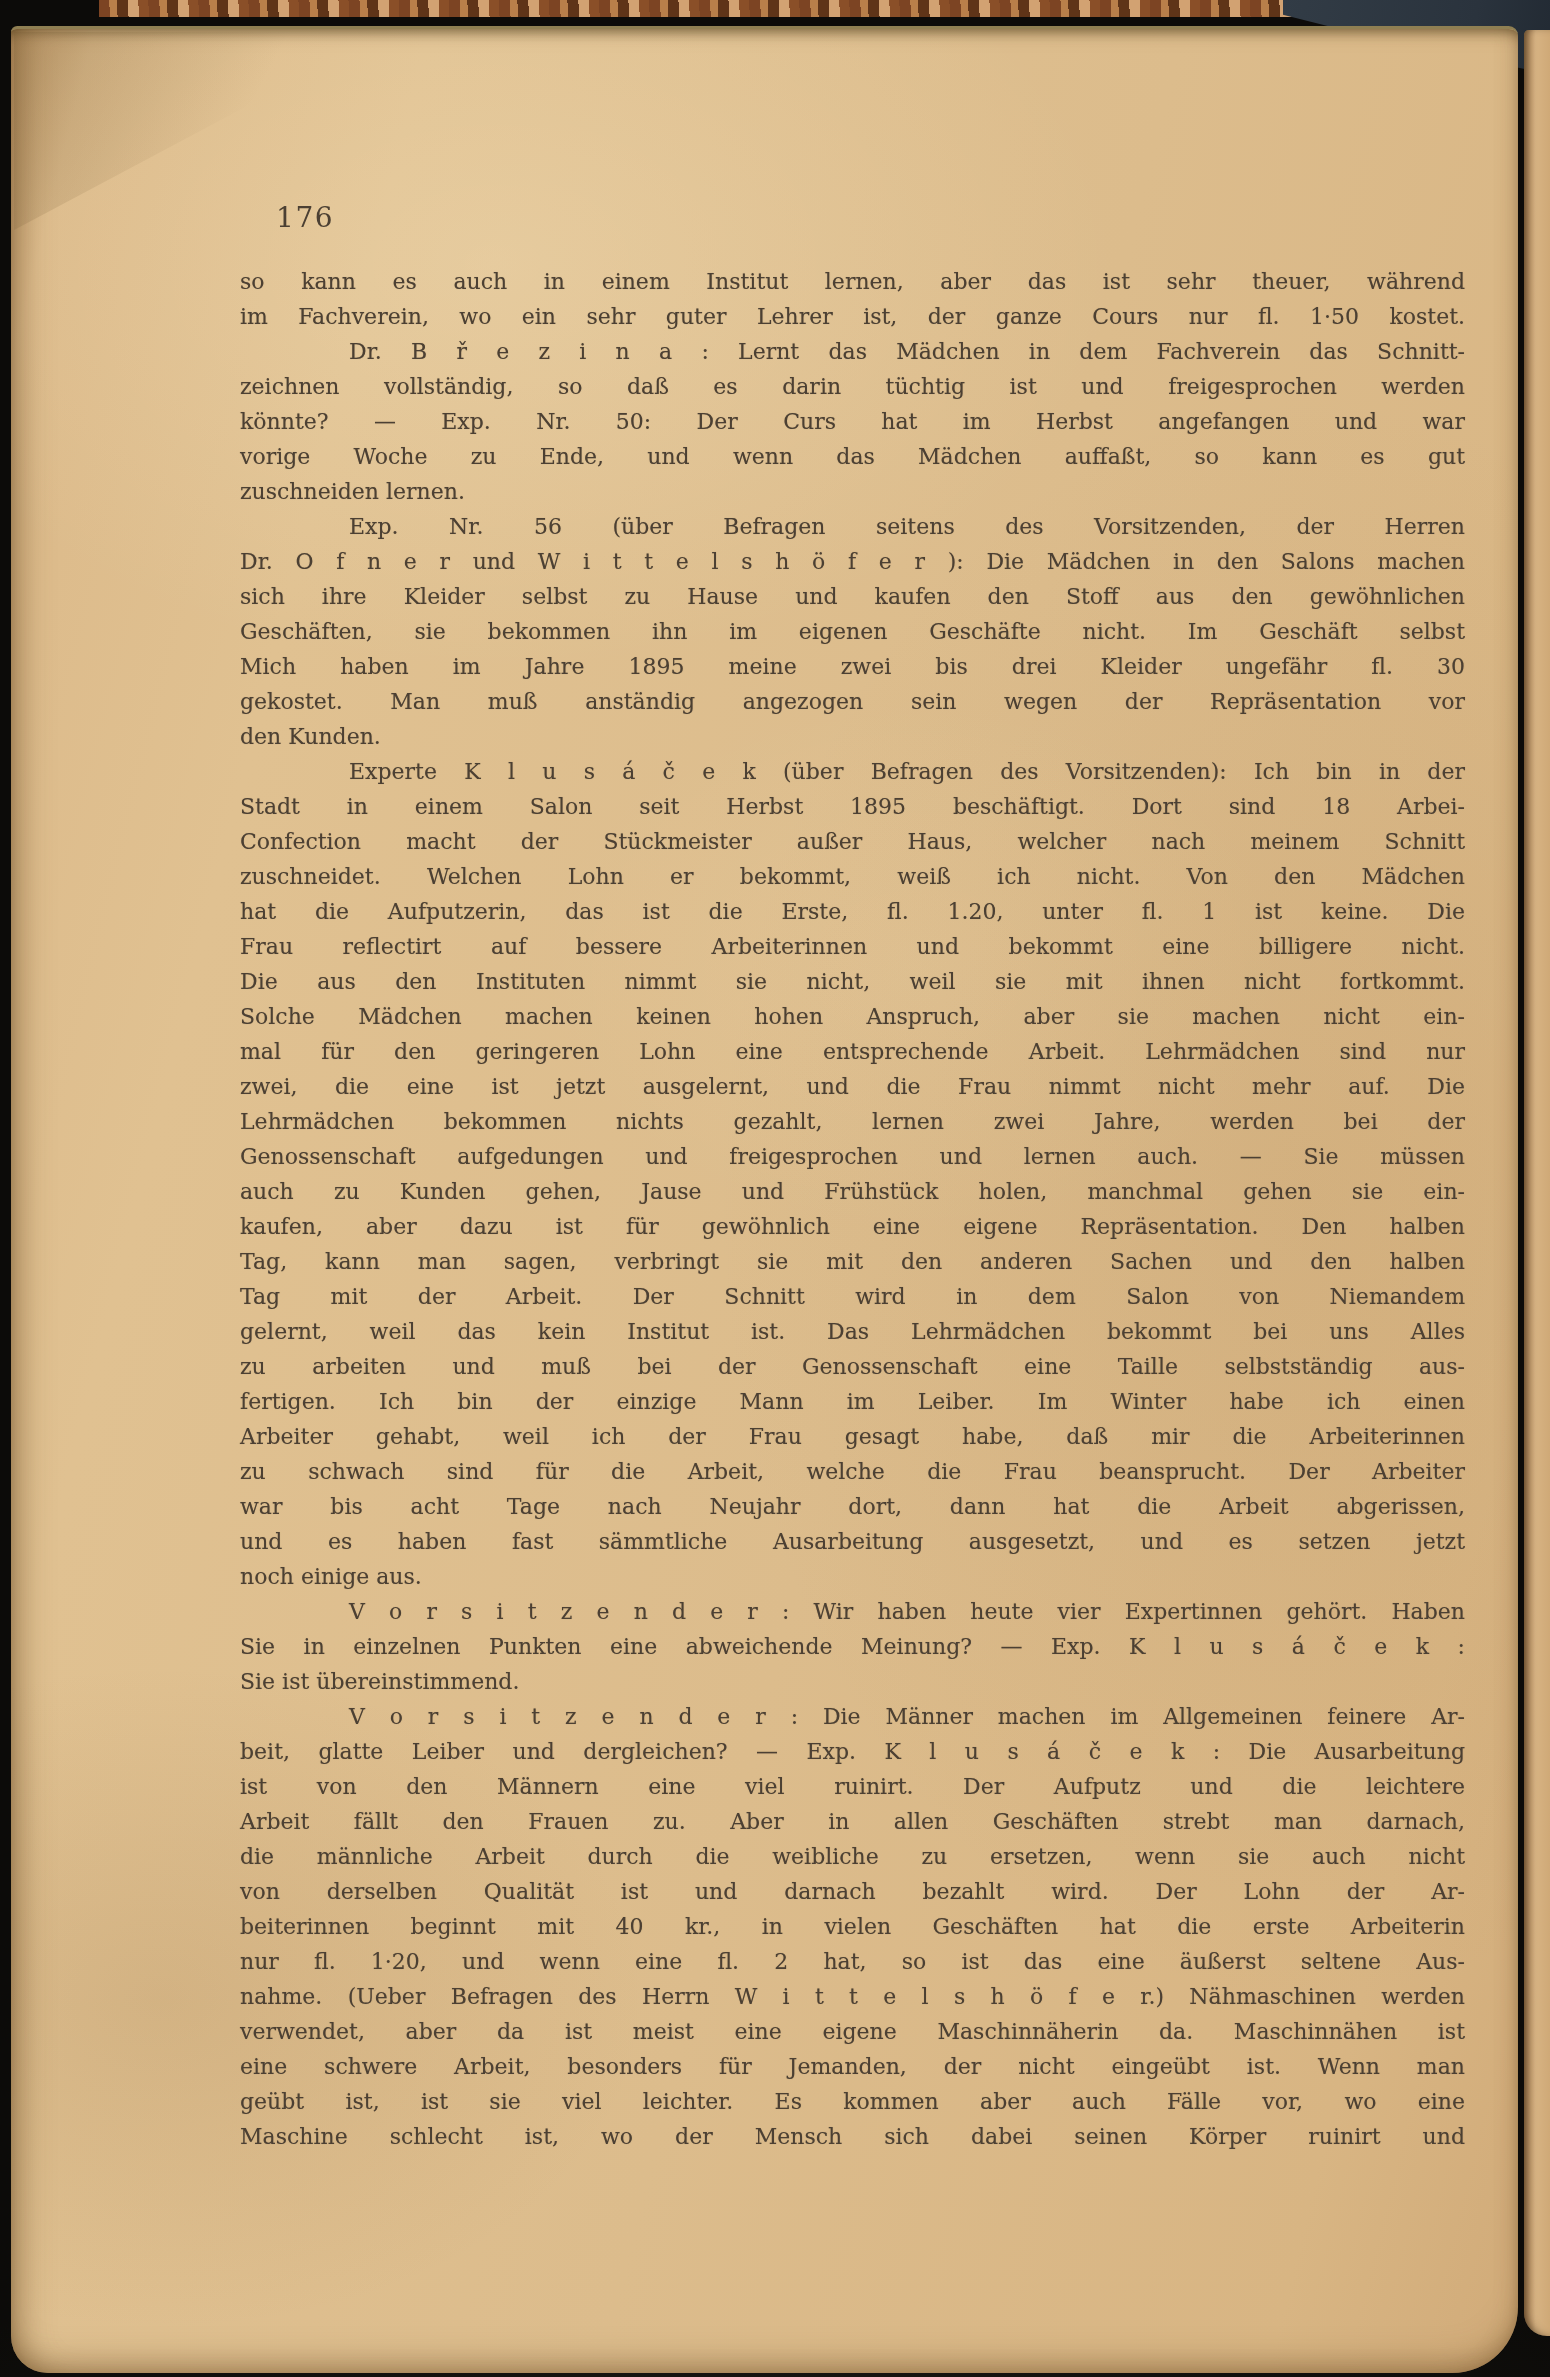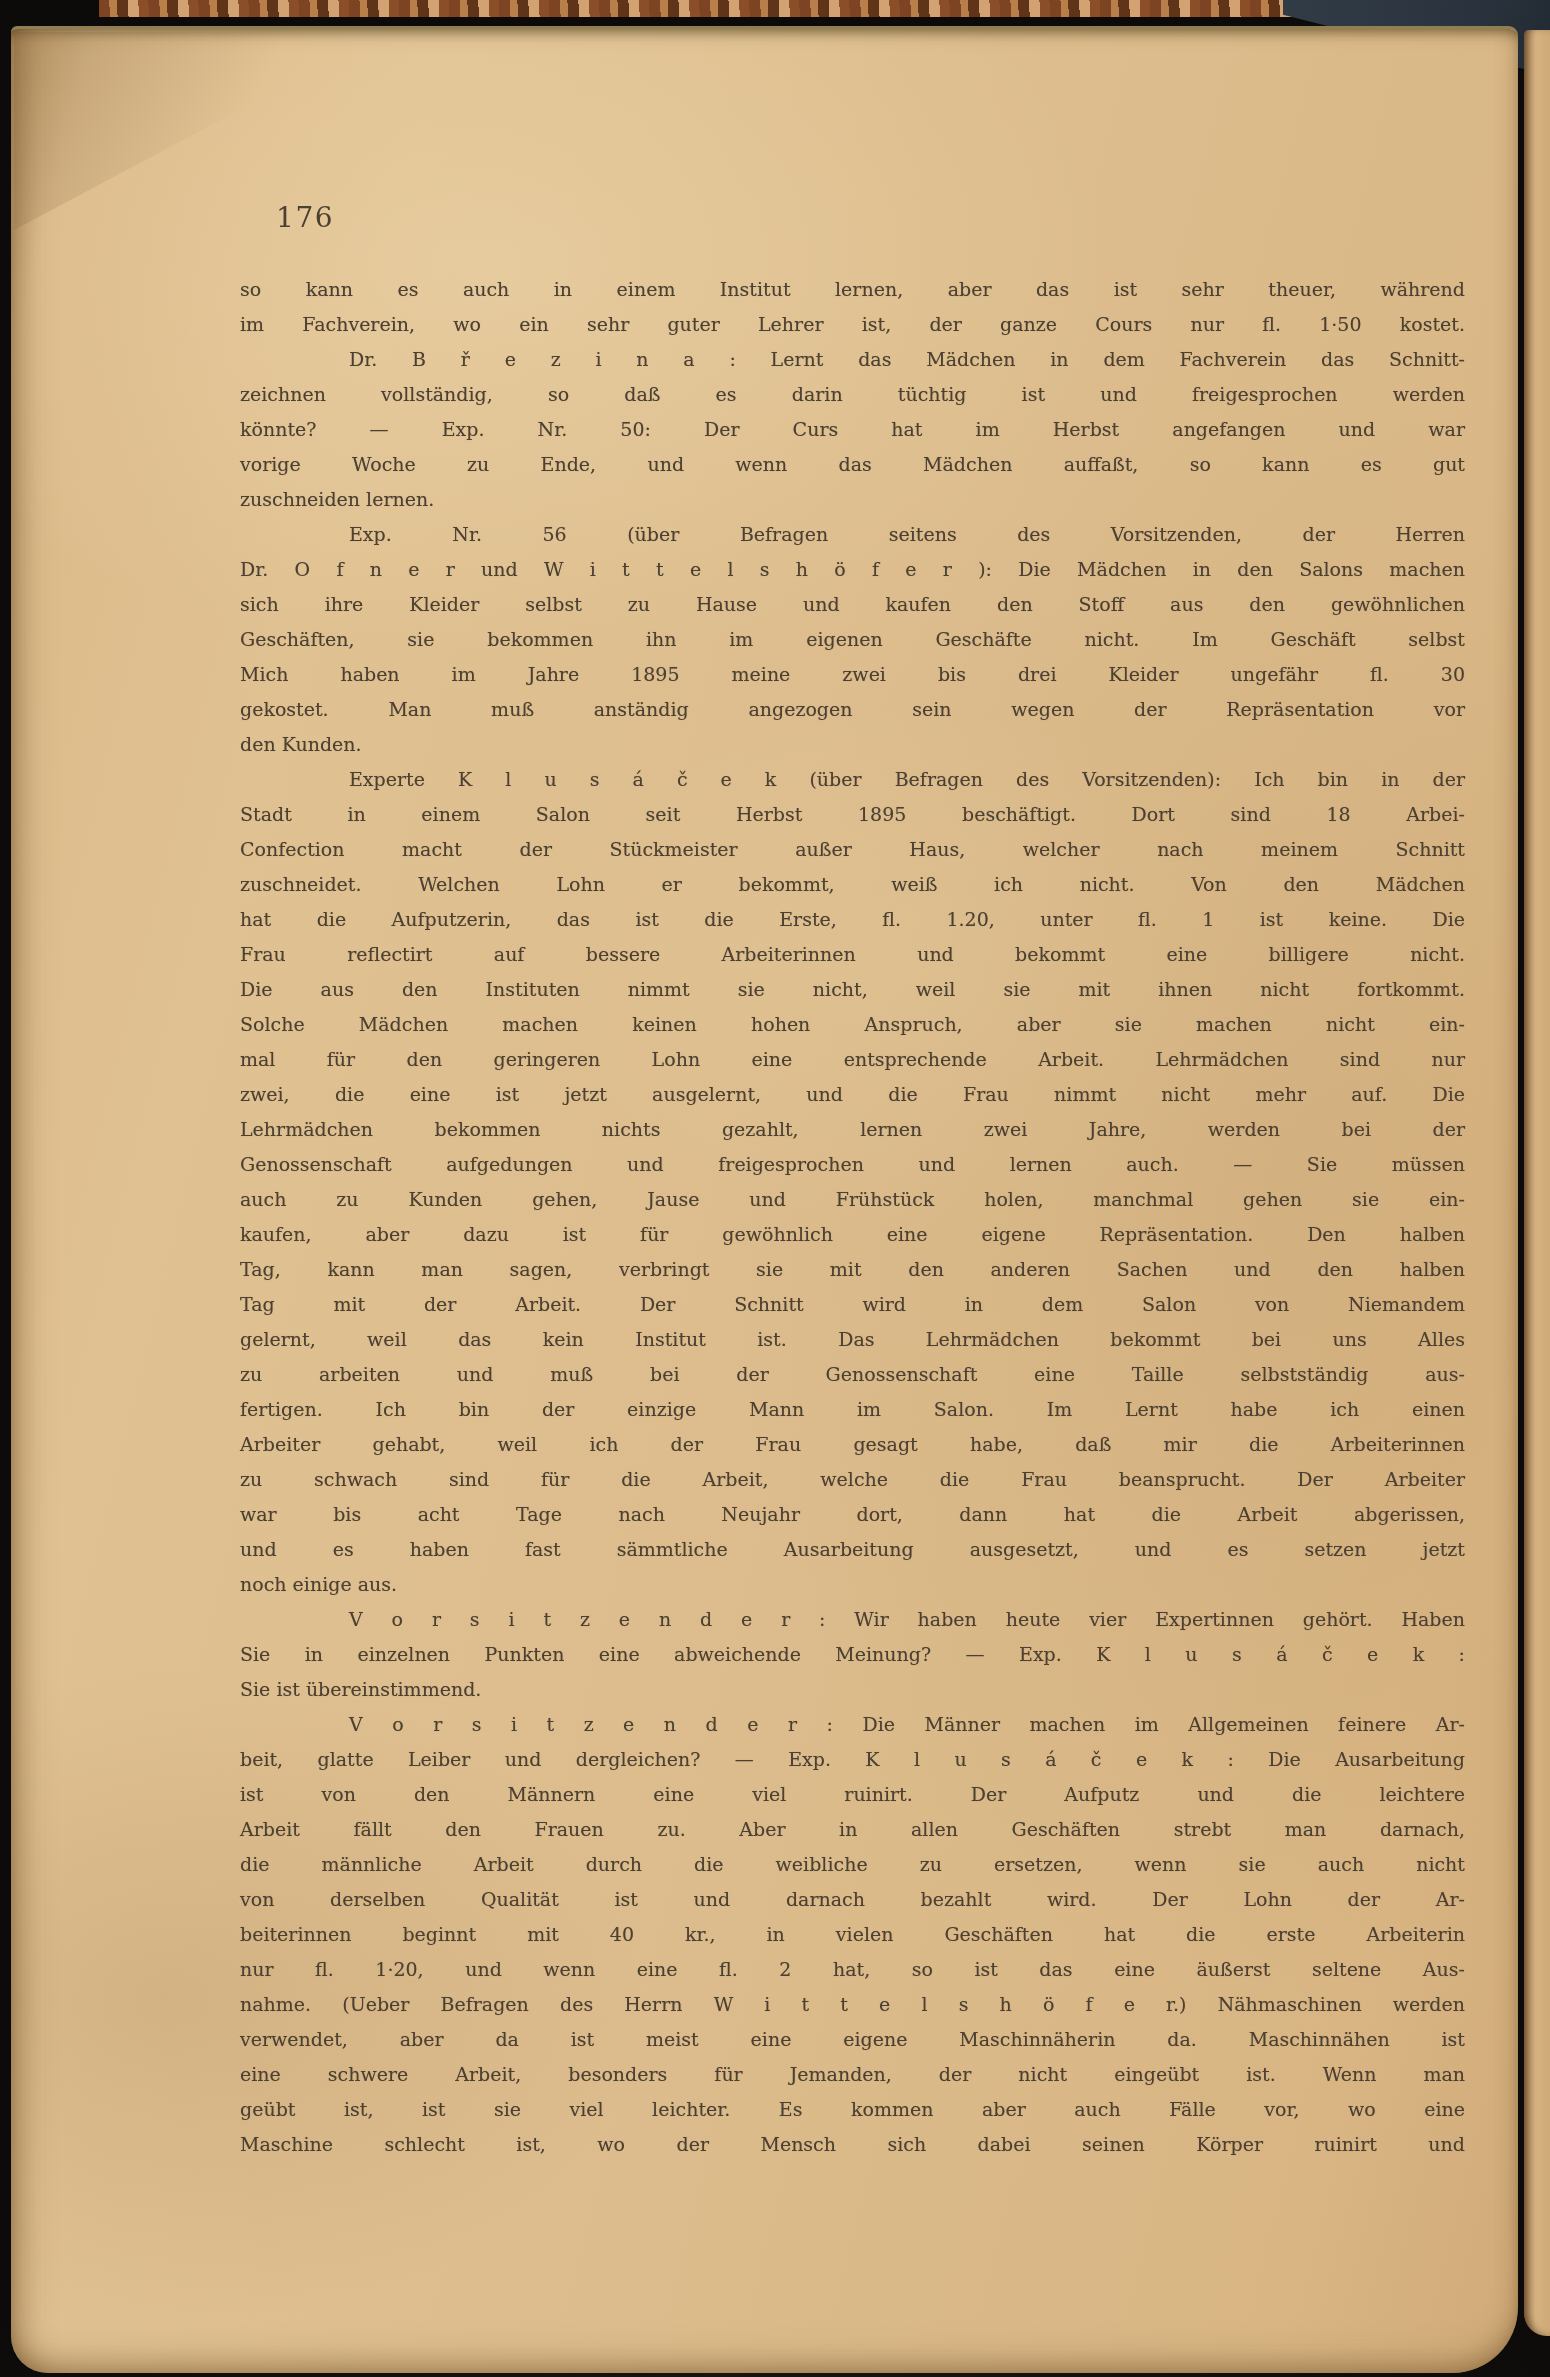--- a/index.html
+++ b/index.html
@@ -52,23 +52,22 @@
     background:linear-gradient(118deg,rgba(118,92,52,.30),rgba(118,92,52,0) 58%);
     clip-path:polygon(0 0,100% 0,0 100%);
   }
   .pagenum{
     position:absolute;left:265px;top:172px;
     font-size:28px;color:var(--ink,#4c4033);letter-spacing:1.6px;
   }
   .textblock{
     position:absolute;left:229px;top:235px;width:1225px;
     color:var(--ink,#4c4033);
-    font-size:19px;line-height:35px;
+    font-size:22px;line-height:35px;
     text-shadow:0 0 0.8px rgba(74,60,44,.35);
-    margin-top:8px;
   }
   .para{margin:0;}
   .line{
     text-align:justify;
     text-align-last:justify;
     white-space:normal;
   }
   .line.indent{padding-left:109px;}
   .line.last{text-align-last:left;}
 </style>
@@ -115,21 +114,21 @@
         <div class="line">mal für den geringeren Lohn eine entsprechende Arbeit. Lehrmädchen sind nur</div>
         <div class="line">zwei, die eine ist jetzt ausgelernt, und die Frau nimmt nicht mehr auf. Die</div>
         <div class="line">Lehrmädchen bekommen nichts gezahlt, lernen zwei Jahre, werden bei der</div>
         <div class="line">Genossenschaft aufgedungen und freigesprochen und lernen auch. — Sie müssen</div>
         <div class="line">auch zu Kunden gehen, Jause und Frühstück holen, manchmal gehen sie ein-</div>
         <div class="line">kaufen, aber dazu ist für gewöhnlich eine eigene Repräsentation.  Den halben</div>
         <div class="line">Tag, kann man sagen, verbringt sie mit den anderen Sachen und den halben</div>
         <div class="line">Tag mit der Arbeit.  Der Schnitt wird in dem Salon von Niemandem</div>
         <div class="line">gelernt, weil das kein Institut ist. Das Lehrmädchen bekommt bei uns Alles</div>
         <div class="line">zu arbeiten und muß bei der Genossenschaft eine Taille selbstständig aus-</div>
-        <div class="line">fertigen.  Ich bin der einzige Mann im Salon. Im Lernt habe ich einen</div>
+        <div class="line">fertigen.  Ich bin der einzige Mann im Leiber. Im Winter habe ich einen</div>
         <div class="line">Arbeiter gehabt, weil ich der Frau gesagt habe, daß mir die Arbeiterinnen</div>
         <div class="line">zu schwach sind für die Arbeit, welche die Frau beansprucht.  Der Arbeiter</div>
         <div class="line">war bis acht Tage nach Neujahr dort, dann hat die Arbeit abgerissen,</div>
         <div class="line">und es haben fast sämmtliche Ausarbeitung ausgesetzt, und es setzen jetzt</div>
         <div class="line last">noch einige aus.</div>
       </div>
       <div class="para">
         <div class="line indent">V o r s i t z e n d e r :  Wir haben heute vier Expertinnen gehört.  Haben</div>
         <div class="line">Sie in einzelnen Punkten eine abweichende Meinung? — Exp. K l u s á č e k :</div>
         <div class="line last">Sie ist übereinstimmend.</div>

